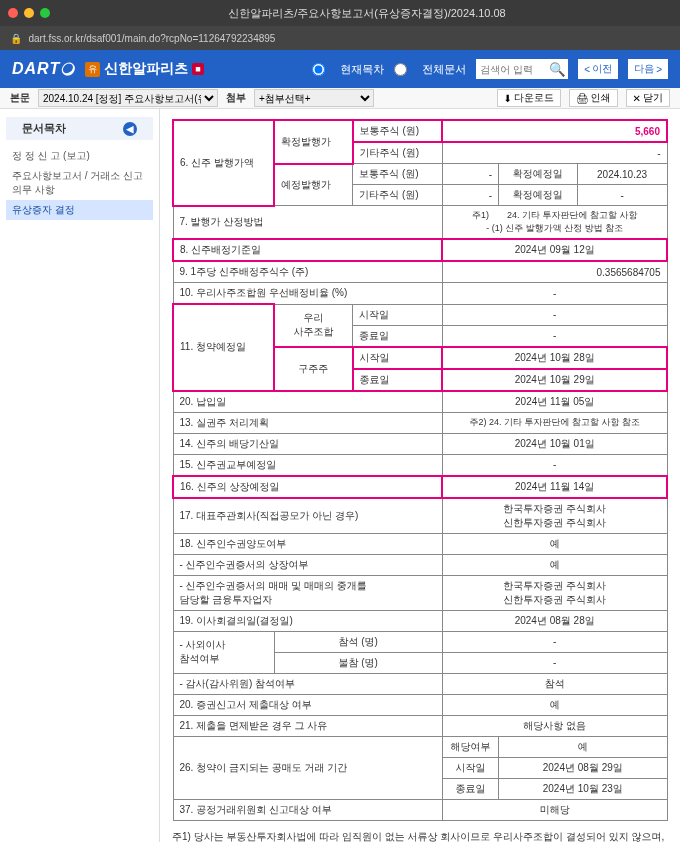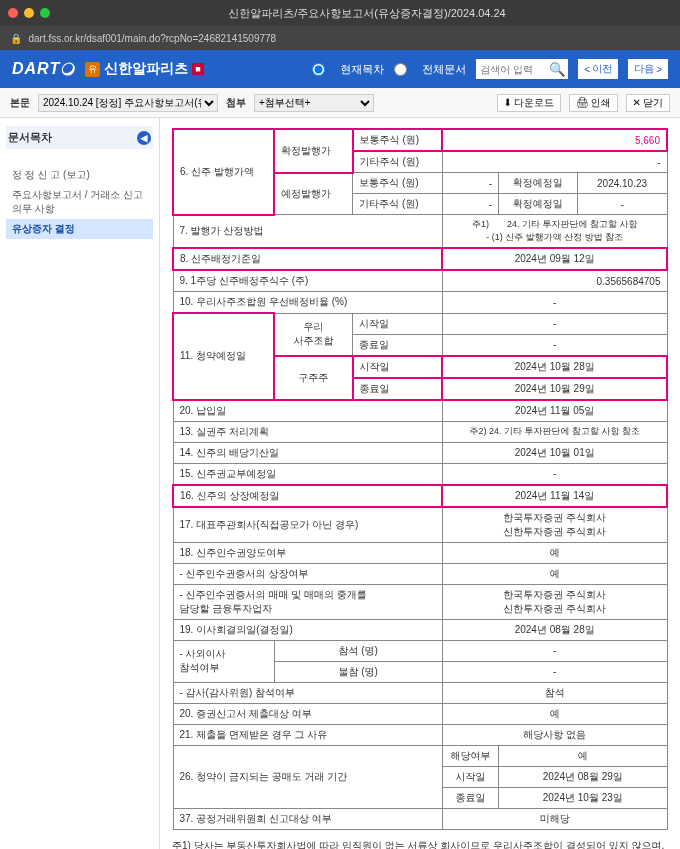--- a/index.html
+++ b/index.html
@@ -21,58 +21,58 @@
 .company-tag .badge { background: #e07000; color: #fff; font-size: 9px; padding: 1px 3px; border-radius: 2px; }
 .company-name { font-size: 14px; font-weight: bold; }
 .topbar .spacer { flex: 1; }
 .radio-group { display: flex; gap: 10px; font-size: 11px; align-items: center; }
 .radio-group label { display: flex; align-items: center; gap: 15px; }
 .radio-group input[type=radio] { margin: 0; }
 .search-box { display: flex; align-items: center; }
 .search-box input { width: 70px; height: 20px; border: none; padding: 0 4px; font-size: 10px; }
 .search-box button { width: 22px; height: 20px; background: #fff; border: none; color: #2262c6; }
 .nav-btn { background: #fff; color: #2262c6; border: none; height: 20px; padding: 0 6px; font-size: 10px; display: flex; align-items: center; gap: 2px; }
-.subbar { background: #f8f8f8; border-bottom: 1px solid #ddd; height: 30px; display: flex; align-items: center; padding: 8px 10px; gap: 8px; font-size: 10px; }
+.subbar { background: #f8f8f8; border-bottom: 1px solid #ddd; height: 21px; display: flex; align-items: center; padding: 8px 10px; gap: 8px; font-size: 10px; }
 .subbar .label { font-weight: bold; }
 .subbar select { height: 18px; font-size: 10px; border: 1px solid #ccc; }
 .subbar .spacer { flex: 1; }
 .subbar .tool-btn { border: 1px solid #ccc; background: #fff; height: 18px; padding: 0 6px; font-size: 10px; display: flex; align-items: center; gap: 2px; }
 .main-area { display: flex; height: calc(849px - 26px - 24px - 38px - 28px); }
 .sidebar { width: 160px; border-right: 1px solid #ddd; background: #fff; padding: 8px 6px; }
-.sidebar-header { background: #eef3fb; font-weight: bold; padding: 4px 2px; display: flex; justify-content: space-between; align-items: center; font-size: 11px; }
+.sidebar-header { background: #eef3fb; font-weight: bold; padding: 4px 16px; display: flex; justify-content: space-between; align-items: center; font-size: 11px; }
 .sidebar-header .collapse { width: 14px; height: 14px; background: #2262c6; color: #fff; border-radius: 50%; display: flex; align-items: center; justify-content: center; font-size: 9px; }
-.toc-list { margin-top: 16px; }
+.toc-list { margin-top: 6px; }
 .toc-item { padding: 3px 6px; font-size: 10px; color: #555; }
-.toc-item.selected { background: #d5e5ff; color: #1a4fa0; font-weight: bold; }
+.toc-item.selected { background: #d5e5ff; color: #1a4fa0; }
 .content { flex: 1; overflow-y: auto; padding: 10px 12px 10px 12px; }
 table.report { width: 100%; border-collapse: collapse; }
 table.report td, table.report th { border: 1px solid #888; padding: 3px 6px; font-size: 10px; vertical-align: middle; height: 20px; }
 table.report .label { background: #fff; text-align: left; }
 table.report .val { text-align: center; }
 table.report .val-r { text-align: right; }
 .hl-red { border: 2px solid #e6007e !important; }
-.hl-red-text { color: #e6007e; font-weight: normal; }
+.hl-red-text { color: #e6007e; font-weight: bold; }
 .footnote { font-size: 10px; margin-top: 8px; line-height: 1.5; color: #333; }
 </style>
 </head>
 <body>
 
 <div class="window">
   <div class="titlebar">
     <div class="traffic">
       <div class="dot red"></div>
       <div class="dot yellow"></div>
       <div class="dot green"></div>
     </div>
-    <div class="title">신한알파리츠/주요사항보고서(유상증자결정)/2024.04.24</div>
+    <div class="title">신한알파리츠/주요사항보고서(유상증자결정)/2024.10.08</div>
   </div>
 
   <div class="urlbar">
     <span class="lock">🔒</span>
-    <span>dart.fss.or.kr/dsaf001/main.do?rcpNo=24682141509778</span>
+    <span>dart.fss.or.kr/dsaf001/main.do?rcpNo=11264792234895</span>
   </div>
 
   <div class="topbar">
     <span class="logo"><span class="d">DART</span>🔾</span>
     <div class="company-tag">
       <span class="badge">유</span>
       <span class="company-name">신한알파리츠</span>
       <span class="badge" style="background:#c03">■</span>
     </div>
     <div class="spacer"></div>

